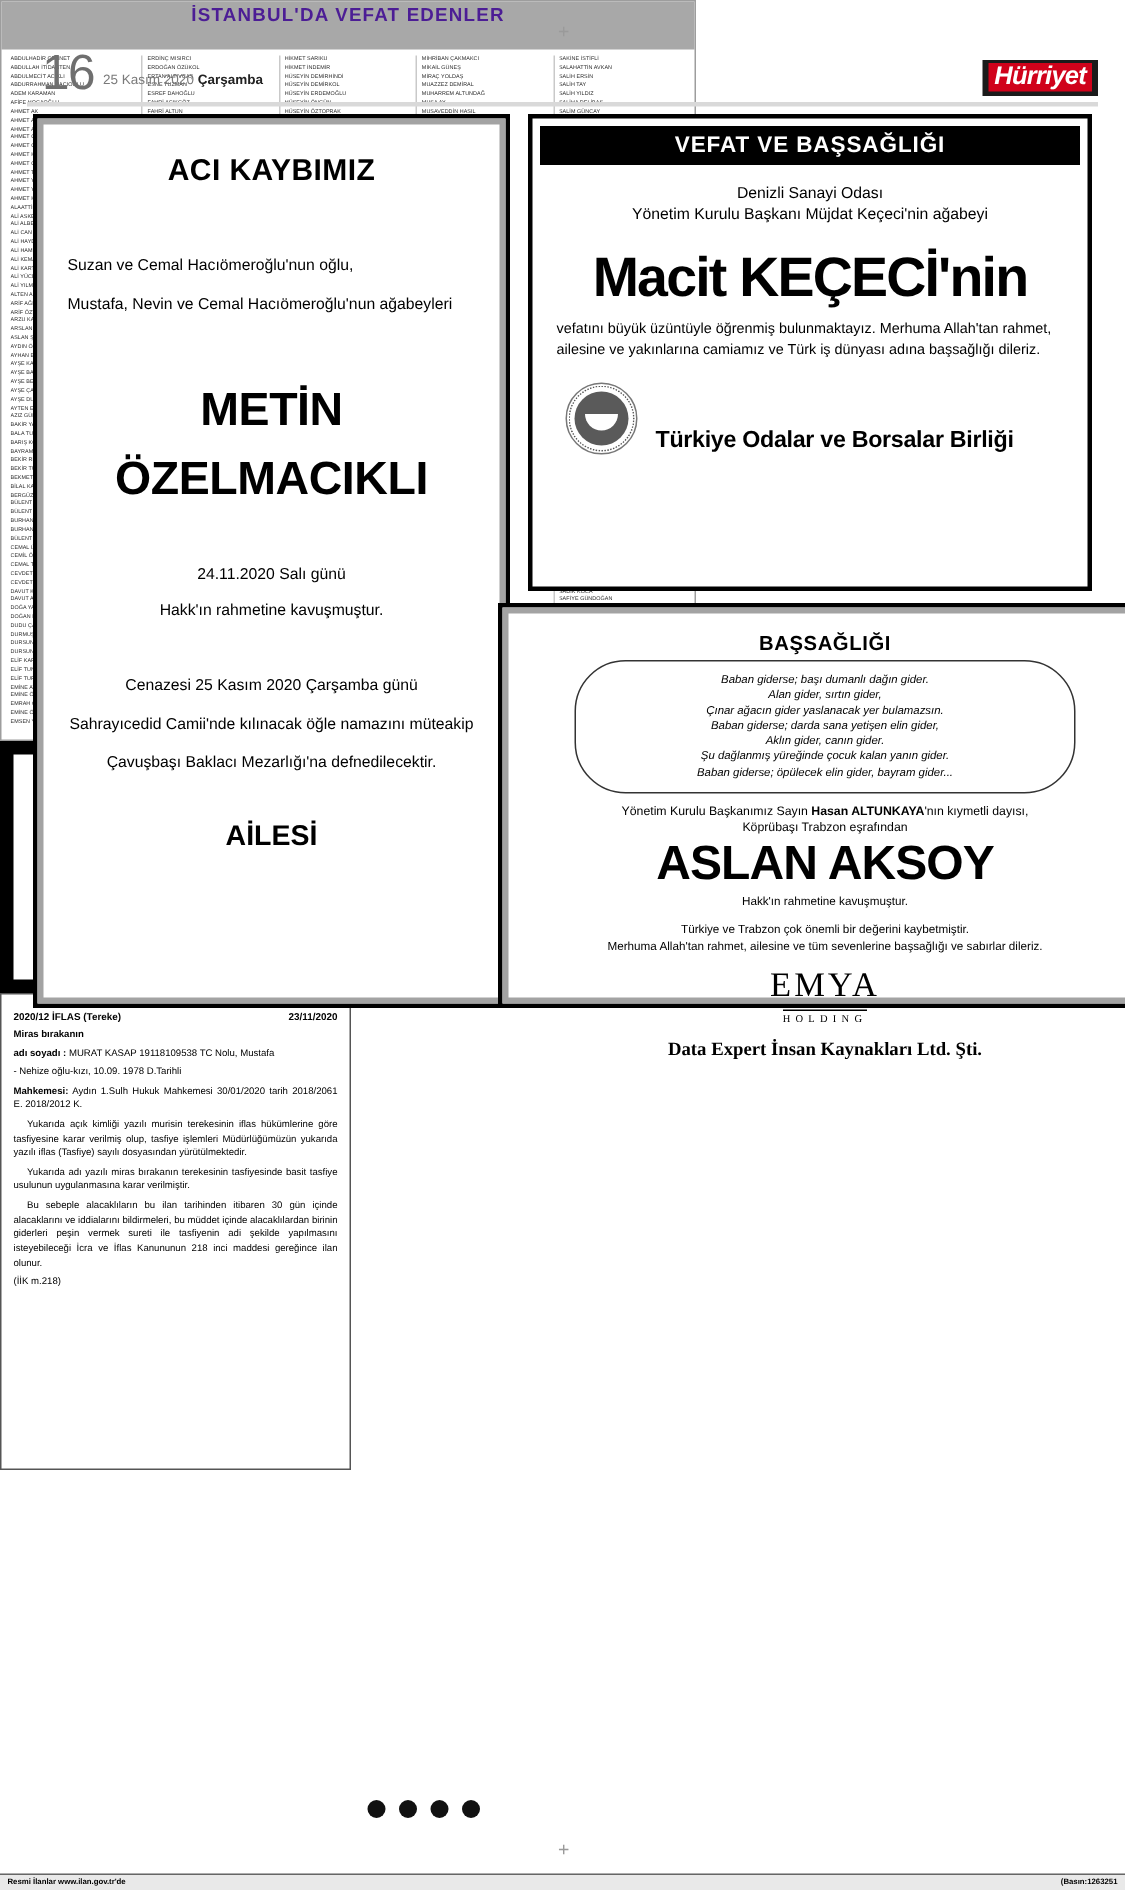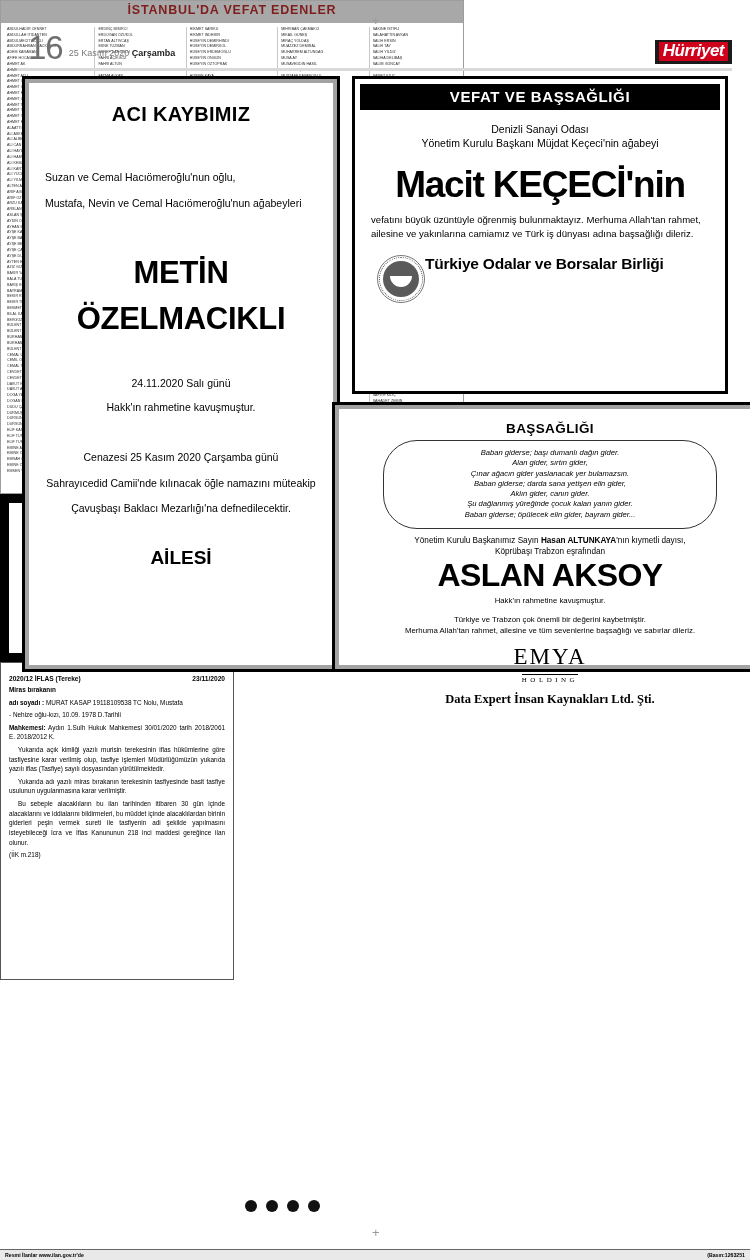--- a/index.html
+++ b/index.html
@@ -45,21 +45,21 @@
   .l-fam{font-size:19px;font-weight:bold;text-align:center;}
 
   
   #tobb{left:352px;top:76px;width:376px;height:318px;}
   #tobb .bar{margin:5px 5px 0 5px;height:26px;line-height:26px;font-size:15px;}
   #tobb .body{padding:12px 16px 8px 16px;}
   .t-sub{font-size:10.5px;text-align:center;line-height:1.35;}
   .t-name{font-size:37px;font-weight:bold;text-align:center;line-height:1;
     letter-spacing:-1.2px;margin:16px 0 10px 0;}
   .t-par{font-size:9.6px;line-height:1.45;text-align:left;}
-  .t-logorow{display:flex;align-items:flex-start;margin-top:14px;padding-left:6px;}
+  .t-logorow{display:flex;align-items:flex-end;gap:12px;margin-top:14px;padding-left:6px;}
   .tobb-seal{width:46px;height:46px;border-radius:50%;position:relative;flex:0 0 46px;
     background:#fff;border:1px solid #777;}
   .tobb-seal::before{content:"";position:absolute;inset:5px;border-radius:50%;
     background:#5a5a5a;}
   .tobb-seal::after{content:"";position:absolute;left:12px;top:20px;width:22px;height:11px;
     border-radius:0 0 22px 22px;background:#fff;}
   .tobb-ring{position:absolute;inset:1px;border-radius:50%;border:1px dotted #555;}
   .tobb-txt{font-size:15.5px;font-weight:bold;letter-spacing:-.2px;}
 
   
@@ -77,22 +77,22 @@
   .emya-logo{text-align:center;margin-top:9px;}
   .emya-word{font-family:"Liberation Serif", serif;font-size:23px;letter-spacing:2px;line-height:1;}
   .emya-hold{font-family:"Liberation Serif", serif;font-size:7px;letter-spacing:3.5px;
     border-top:1px solid #000;display:inline-block;padding-top:1px;margin-top:1px;}
   .emya-firm{font-family:"Liberation Serif", serif;font-size:12.5px;font-weight:bold;
     text-align:center;margin-top:6px;}
 
   
   #deaths{left:22px;top:686px;width:464px;height:494px;border:1px solid #9d9d9d;
     background:#fff;box-sizing:border-box;}
-  #deaths .dhead{background:#a8a8a8;color:#7f1d1d;text-align:center;font-weight:bold;
-    font-size:12.5px;letter-spacing:.8px;height:22px;line-height:19px;}
+  #deaths .dhead{background:#a8a8a8;color:#4c1d95;text-align:center;font-weight:bold;
+    font-size:12.5px;letter-spacing:.8px;height:32px;line-height:19px;}
   .dcols{display:flex;padding:4px 3px 3px 3px;}
   .dcol{flex:1 1 0;padding:0 3px;border-right:1px solid #c9c9c9;}
   .dcol:last-child{border-right:none;}
   .dcol div{font-size:3.6px;line-height:1.62;color:#2a2a2a;white-space:nowrap;
     overflow:hidden;letter-spacing:.05px;}
   .dnote{font-size:3.8px;font-weight:bold;text-align:center;line-height:1.6;
     margin-top:4px;color:#111;}
 
   
   #ito{left:494px;top:686px;width:234px;height:168px;border:8px solid #000;

